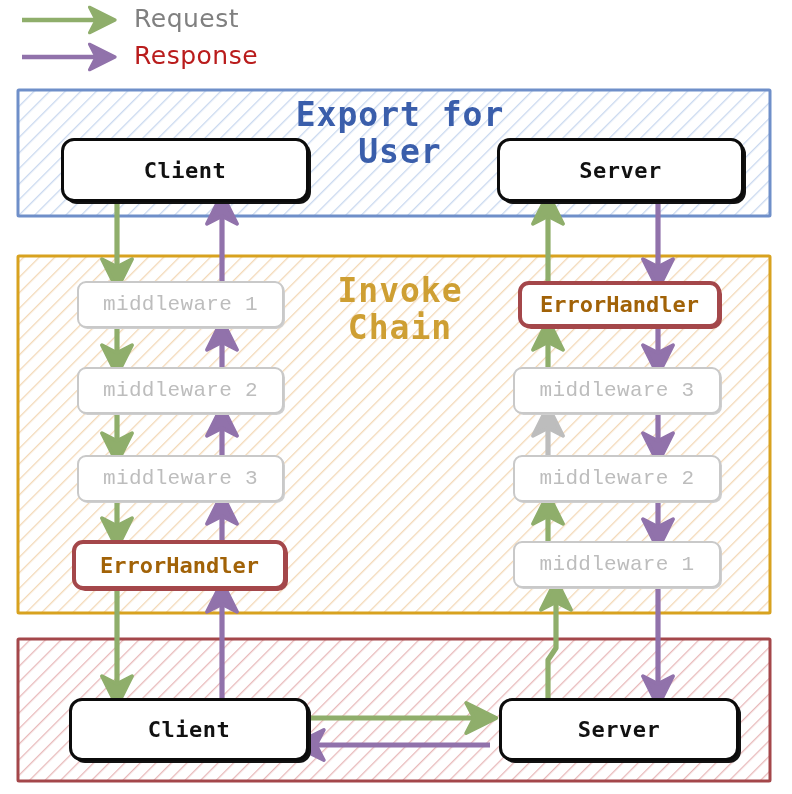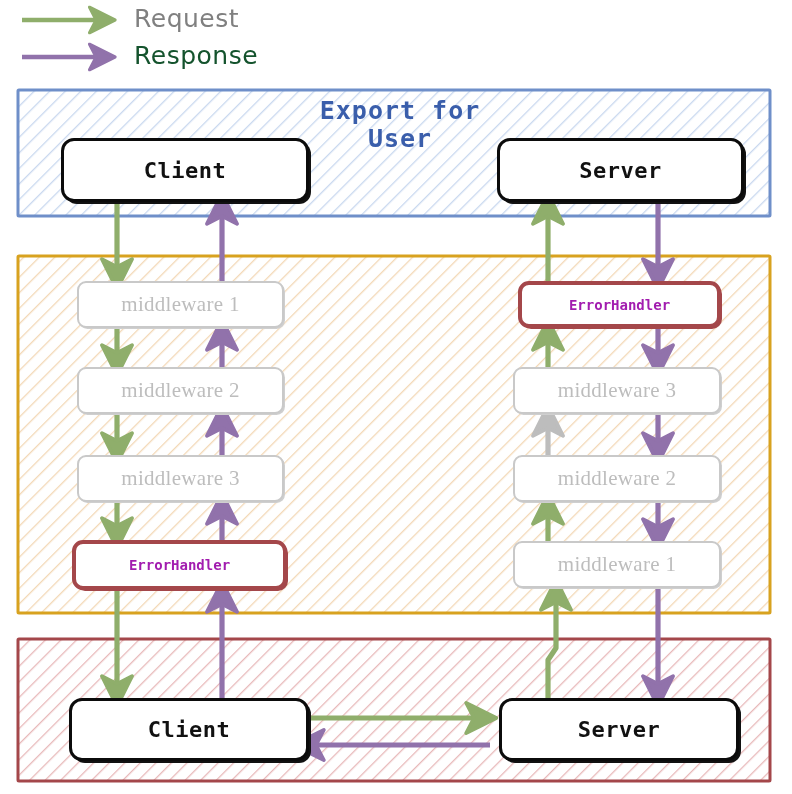--- a/index.html
+++ b/index.html
@@ -12,21 +12,21 @@
   
   .legend-label{
     position:absolute;font-family:"DejaVu Sans",sans-serif;
     font-size:25px;color:#808080;letter-spacing:.5px;white-space:nowrap;
   }
 
   
   .sec-title{
     position:absolute;text-align:center;white-space:pre-line;
     font-family:"DejaVu Sans Mono","DejaVu Sans",monospace;
-    font-weight:bold;font-size:25px;line-height:1.12;letter-spacing:1px;
+    font-weight:bold;font-size:33px;line-height:1.12;letter-spacing:1px;
   }
 
   
   .node{
     position:absolute;display:flex;align-items:center;justify-content:center;
     background:#ffffff;box-sizing:border-box;text-align:center;margin-left:9px;
   }
   .node span{display:block;}
   .node.dark{
     border:3px solid #0b0b0b;border-radius:13px;
@@ -35,28 +35,28 @@
   .node.dark span{
     font-family:"DejaVu Sans Mono","DejaVu Sans",monospace;
     font-weight:bold;font-size:22px;color:#111111;letter-spacing:.5px;
   }
   .node.err{
     border:4px solid #a4474a;border-radius:11px;
     box-shadow:2px 2px 0 -1px #a4474a;
   }
   .node.err span{
     font-family:"DejaVu Sans Mono","DejaVu Sans",monospace;
-    font-weight:bold;font-size:14px;color:#a21caf;letter-spacing:0px;
+    font-weight:bold;font-size:22px;color:#a16207;letter-spacing:0px;
   }
   .node.mw{
     border:2.5px solid #c9c9c9;border-radius:9px;
     box-shadow:1.5px 1.5px 0 -0.5px #cfcfcf;
   }
   .node.mw span{
-    font-family:Liberation Serif, serif;
+    font-family:Liberation Mono, monospace;
     font-size:21px;color:#bdbdbd;letter-spacing:.3px;
   }
 </style>
 </head>
 <body>
 
 <div id="stage">
 
   <svg class="layer" id="sections-svg">
       <defs>
@@ -128,25 +128,26 @@
         <marker id="lg-head-1" markerWidth="7" markerHeight="7" refX="4.6" refY="3.3" orient="auto" markerUnits="strokeWidth">
           <path d="M0.4,0.4 L6.2,3.3 L0.4,6.2 L1.9,3.3 Z" fill="#9172ab" stroke="#9172ab" stroke-width="0.7" stroke-linejoin="round"></path>
         </marker>
       </defs>
       <line x1="22" y1="20" x2="108" y2="20" stroke="#8fae6b" stroke-width="4.4" stroke-linecap="butt" marker-end="url(#lg-head-0)"></line>
       <line x1="22" y1="57" x2="108" y2="57" stroke="#9172ab" stroke-width="4.4" stroke-linecap="butt" marker-end="url(#lg-head-1)"></line>
     </svg>
 
   <div class="nodelayer" id="legend-labels">
       <div class="legend-label" style="left: 134px; top: 4px; color: rgb(128, 128, 128);">Request</div>
-      <div class="legend-label" style="left: 134px; top: 41px; color: #14532d;">Response</div>
+      <div class="legend-label" style="left: 134px; top: 41px; color: #b91c1c;">Response</div>
     </div>
 
   <div class="nodelayer" id="section-titles">
       <div class="sec-title" style="left: 280px; top: 97px; width: 240px; color: rgb(58, 94, 171);">Export for User</div>
+      <div class="sec-title" style="left: 290px; top: 273px; width: 220px; color: rgb(206, 159, 51);">Invoke Chain</div>
     </div>
 
   <div class="nodelayer" id="nodes">
       <div class="node dark" style="left: 52px; top: 138px; width: 248px; height: 64px;">
         <span>Client</span>
       </div>
       <div class="node dark" style="left: 488px; top: 138px; width: 247px; height: 64px;">
         <span>Server</span>
       </div>
       <div class="node mw" style="left: 68px; top: 281px; width: 207px; height: 47px;">

